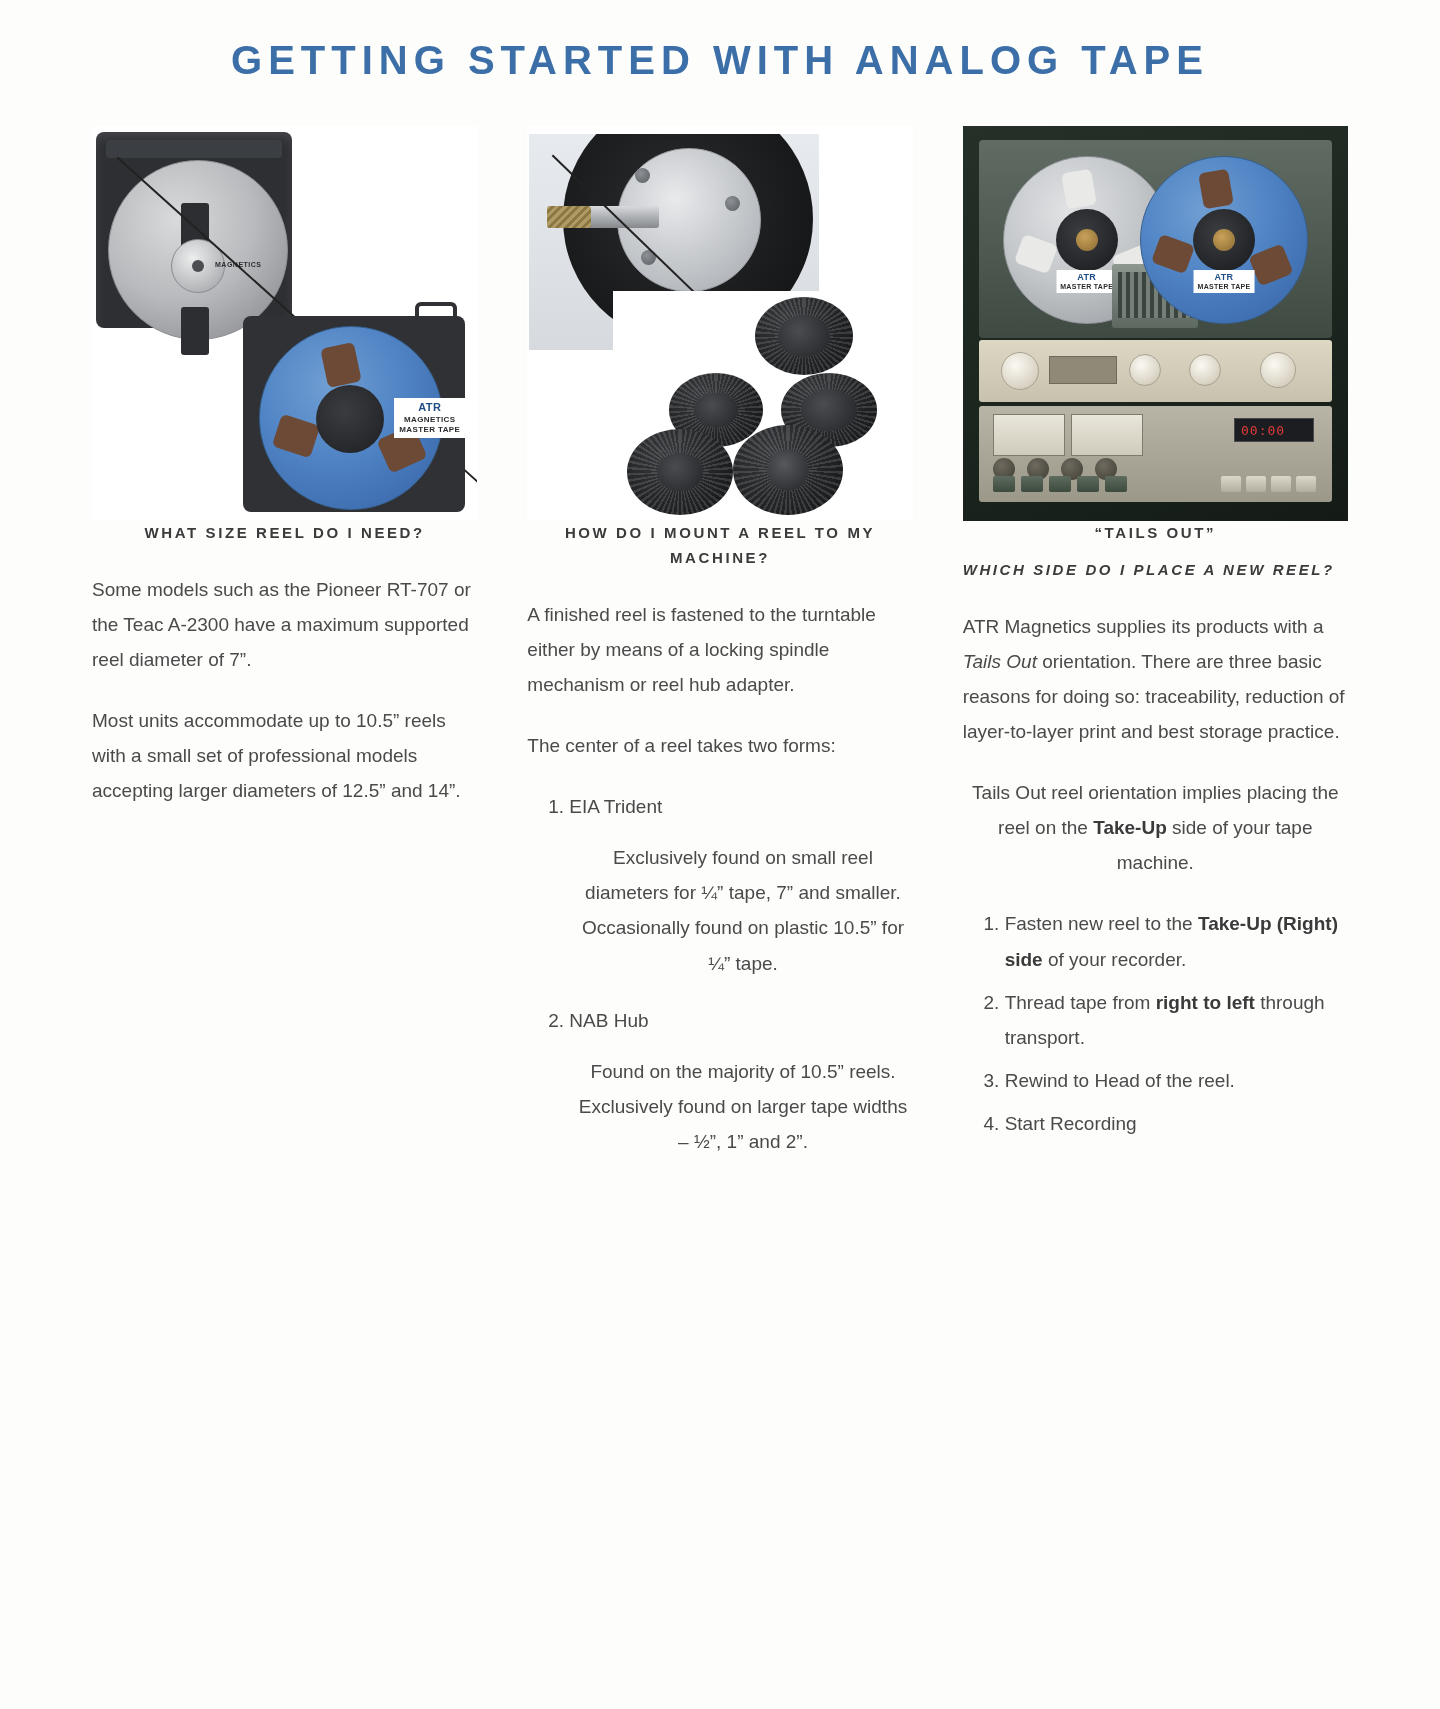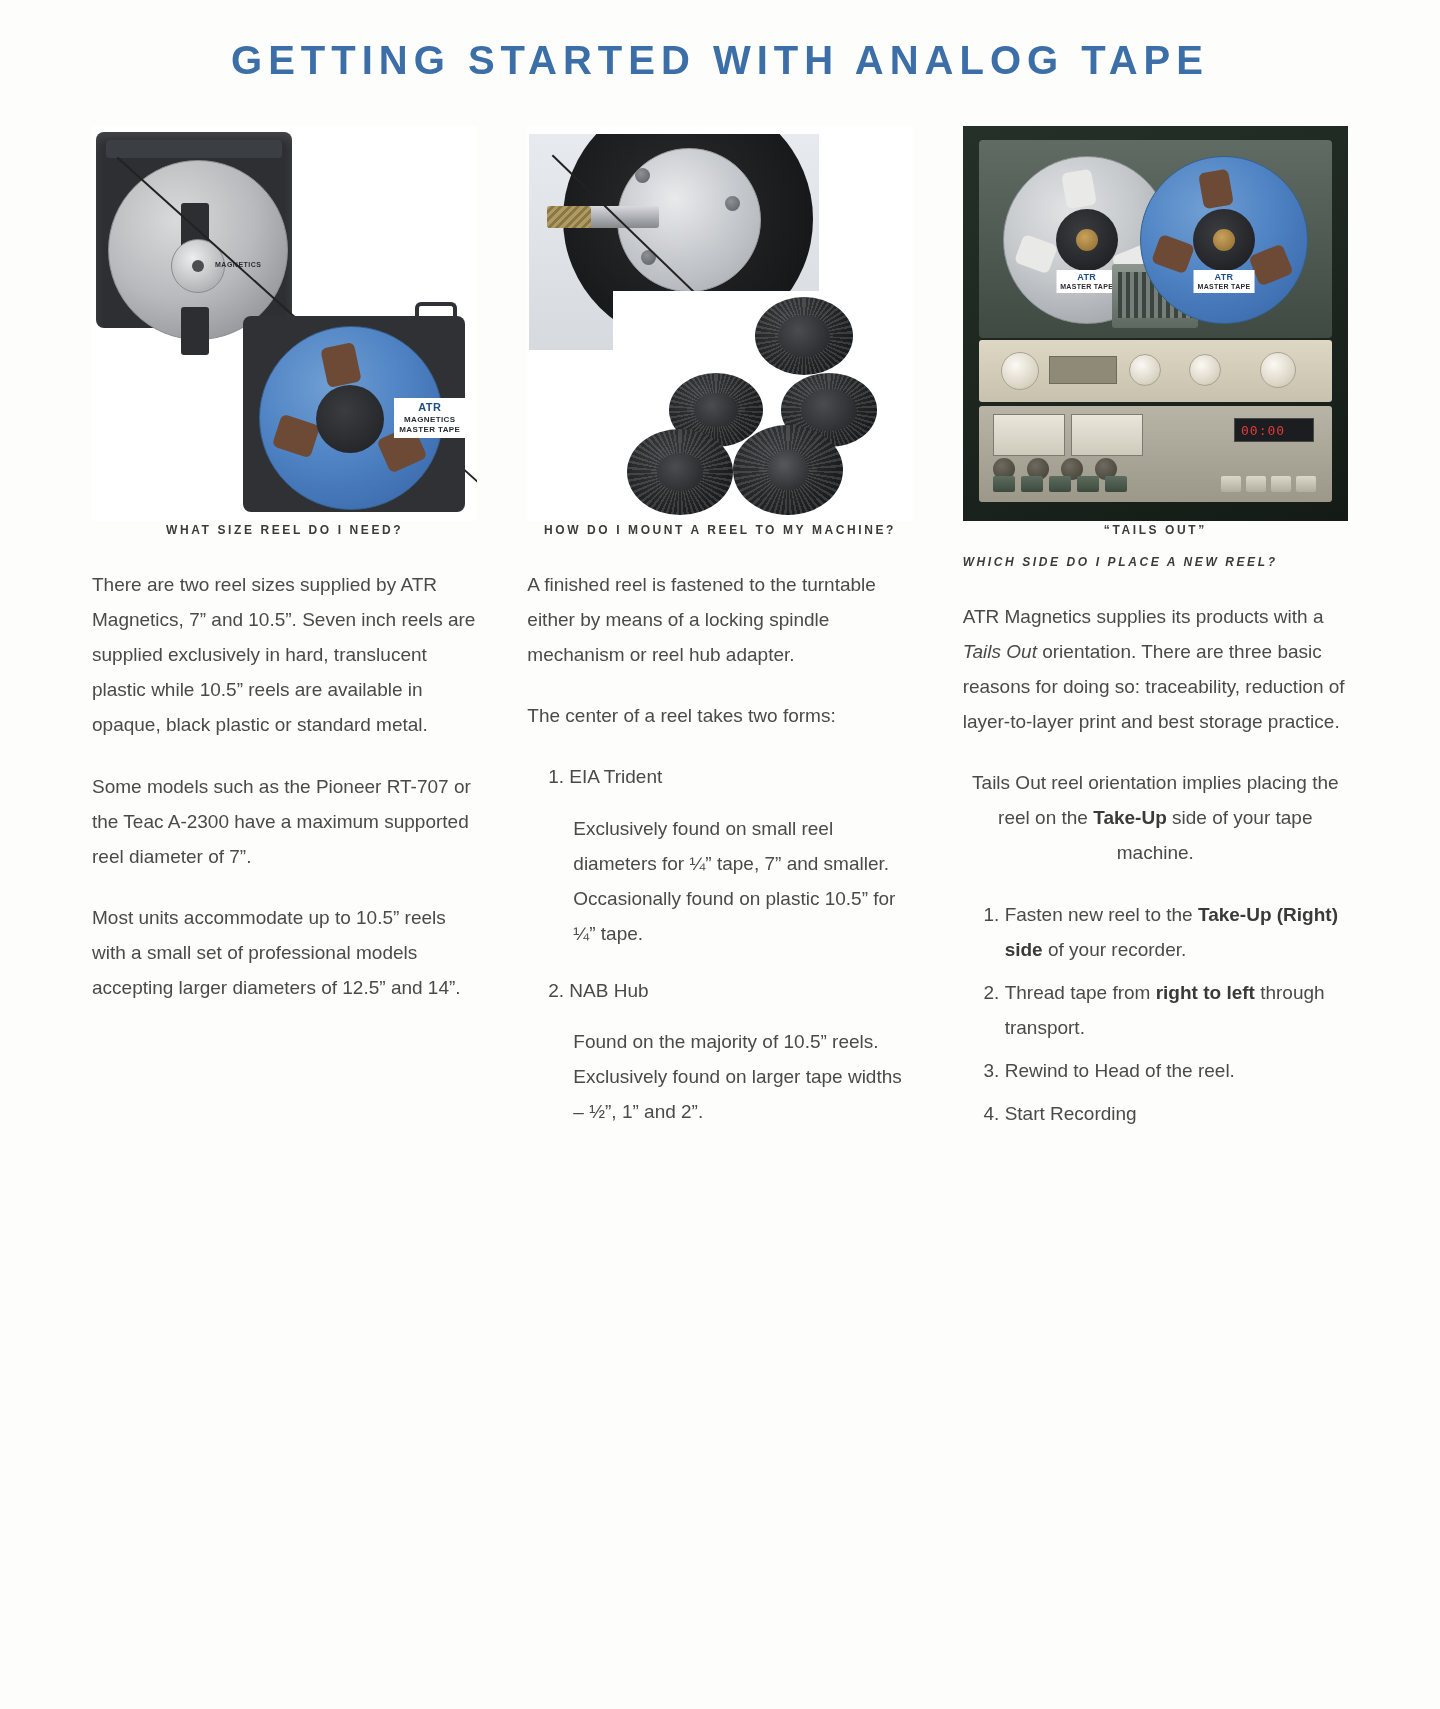--- a/index.html
+++ b/index.html
@@ -443,21 +443,21 @@
     display: flex;
     gap: 12px;
   }
   .dial {
     width: 22px; height: 22px;
     border-radius: 50%;
     background: radial-gradient(circle at 38% 34%, #6e6a5e, #403d35);
   }
   
   h2.col-title {
-    font-size: 12px;
+    font-size: 15px;
     font-weight: bold;
     color: #3b3b3b;
     letter-spacing: 2.6px;
     line-height: 1.65;
     margin: 0 0 26px 0;
   }
   h2.center { text-align: center; }
   p.body {
     font-size: 19px;
     line-height: 1.85;
@@ -472,20 +472,21 @@
     font-size: 19px;
     line-height: 1.85;
     color: #4a4a4a;
     font-weight: 300;
   }
   ol.list > li { margin-bottom: 8px; }
   ol.list > li > .sub {
     margin-top: 16px;
     margin-bottom: 22px;
     padding-left: 4px;
+    text-align: center;
   }
   b, strong { font-weight: bold; color: #3a3a3a; }
   i, em { font-style: italic; }
 </style>
 </head>
 <body>
 
 <div class="page">
 
   <h1 class="main-title">GETTING STARTED WITH ANALOG TAPE</h1>
@@ -516,21 +517,20 @@
           </div>
           <div class="bl-atr">
             <div class="big">ATR</div>
             <div>MAGNETICS</div>
             <div>MASTER TAPE</div>
           </div>
         </div>
       </div>
 
       <h2 class="col-title center">WHAT SIZE REEL DO I NEED?</h2>
-      <p class="body">There are two reel sizes supplied by ATR Magnetics, 7” and 10.5”.  Seven inch reels are supplied exclusively in hard, translucent plastic while 10.5” reels are available in opaque, black plastic or standard metal.</p>
       <p class="body">Some models such as the Pioneer RT-707 or the Teac A-2300 have a maximum supported reel diameter of 7”.</p>
       <p class="body">Most units accommodate up to 10.5” reels with a small set of professional models accepting larger diameters of 12.5” and 14”.</p>
     </div>
 
     <div class="col">
 
       <div class="figure fig2">
         <div class="spindle-photo">
           <div class="sp-black"></div>
           <div class="sp-plate"></div>

